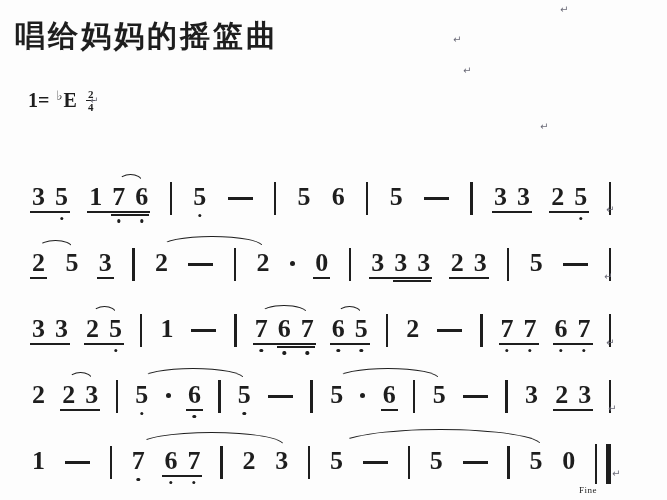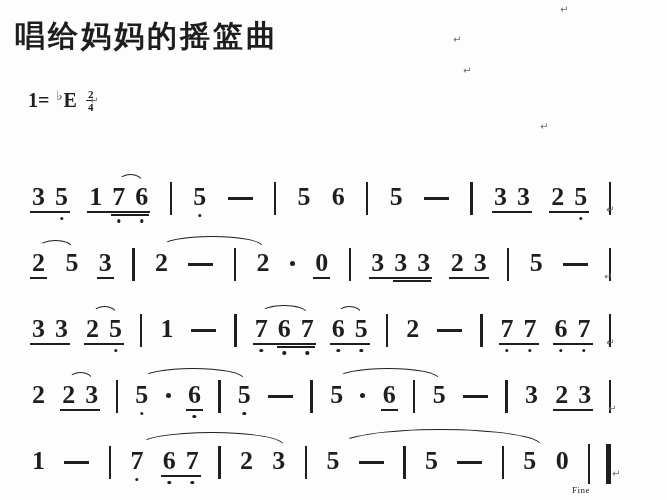--- a/index.html
+++ b/index.html
@@ -28,21 +28,21 @@
   .note{position:relative;display:inline-block;font-size:26px;font-weight:bold;
         line-height:26px;}
   .note.low::after{content:"";position:absolute;left:50%;transform:translateX(-50%);
         width:3.4px;height:3.4px;border-radius:50%;background:#1e1e1e;}
   .note.d0::after{bottom:-7px;}
   .note.d1::after{bottom:-10px;}
   .note.d2::after{bottom:-12.5px;}
   .barline{width:2.4px;height:33px;background:#1e1e1e;margin-top:12px;}
   .dash{width:25px;height:3px;background:#1e1e1e;margin-top:27px;}
   .aug{width:5px;height:5px;border-radius:50%;background:#1e1e1e;margin-top:25px;}
-  .final{position:relative;display:flex;gap:16px;margin-top:10px;height:40px;text-align:right;}
+  .final{position:relative;display:flex;gap:9px;margin-top:10px;height:40px;text-align:right;}
   .final .thin{width:2.2px;background:#1e1e1e;}
   .final .thick{width:4.6px;background:#1e1e1e;}
   .fine{position:absolute;left:-16px;bottom:-11px;font-size:9px;letter-spacing:.5px;
         font-weight:normal;}
   .slur{position:absolute;border:1.4px solid transparent;border-top:1.5px solid #1e1e1e;
         border-radius:50% 50% 0 0 / 100% 100% 0 0;box-sizing:border-box;}
   .rmark{position:absolute;font-size:10px;color:#6b6b78;
          font-family:"DejaVu Sans",sans-serif;}
 </style>
 </head>

